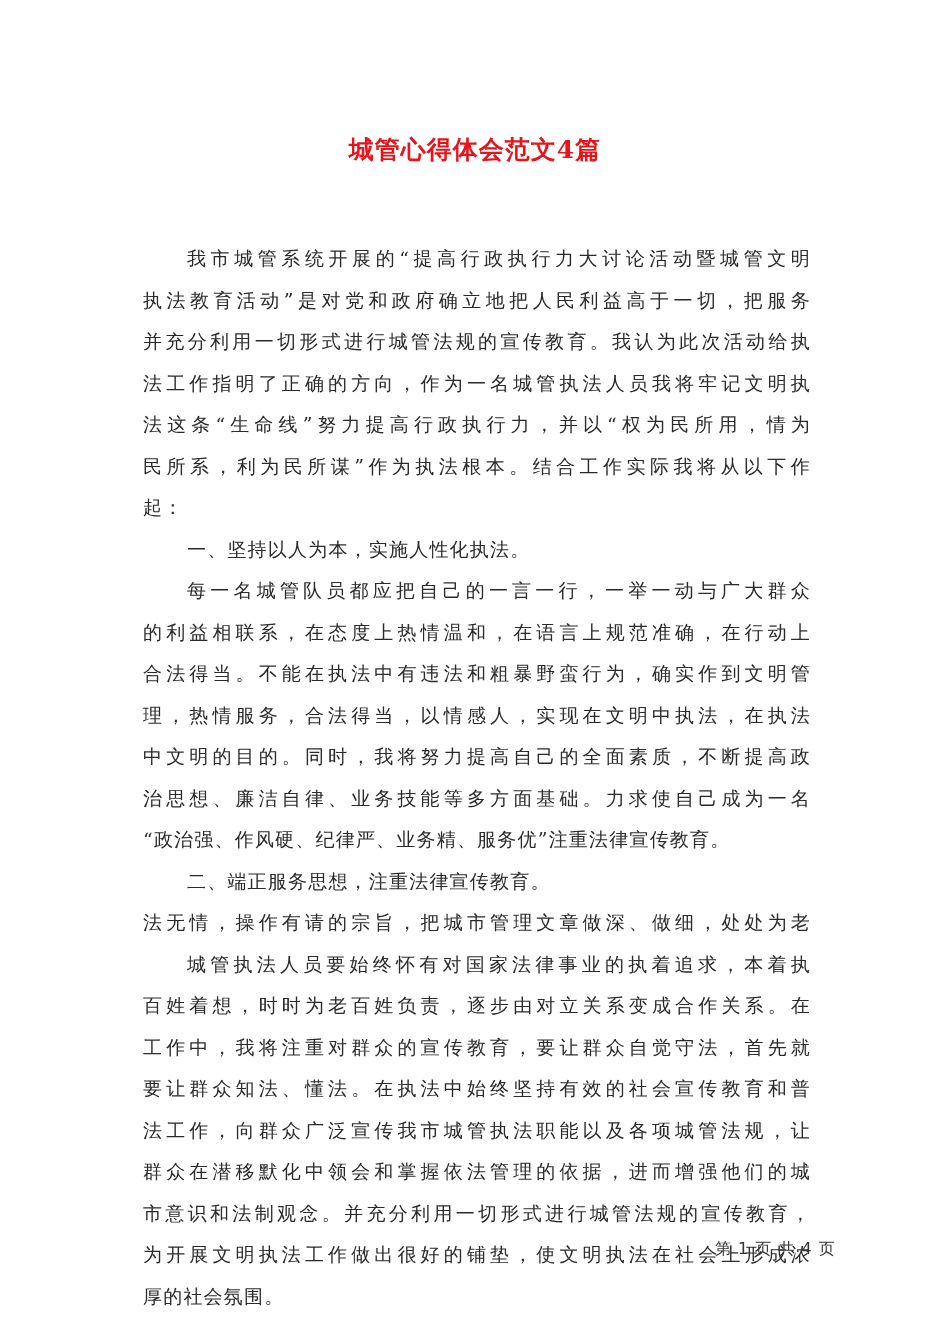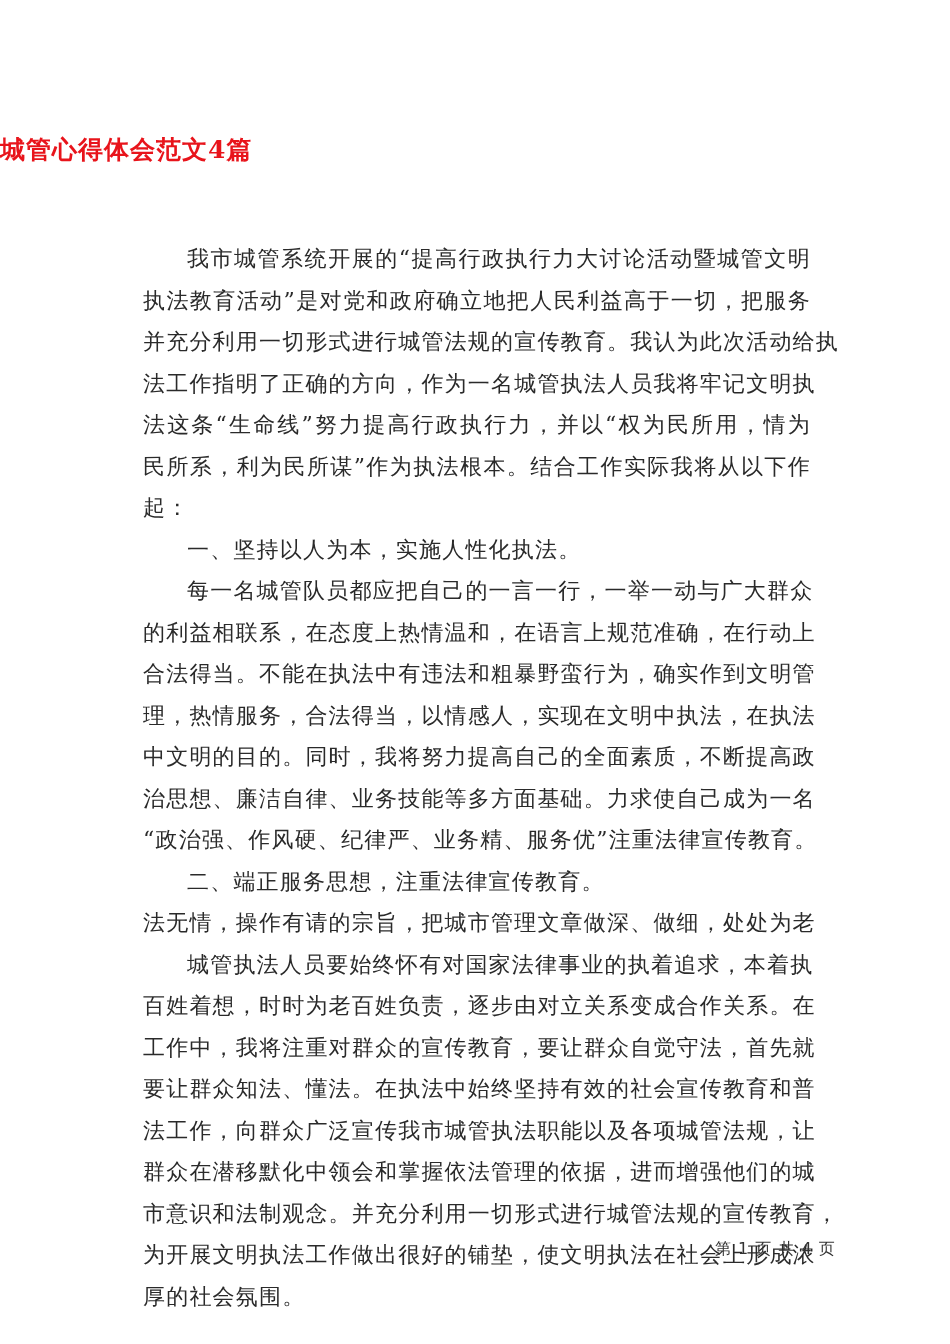--- a/index.html
+++ b/index.html
@@ -1,20 +1,20 @@
 <!DOCTYPE html>
 <html><head>
   <meta charset="utf-8">
   <style>
     html, body { margin: 0; padding: 0; background: #ffffff; }
     body { width: 950px; height: 1344px; position: relative; overflow: hidden; font-family: "DejaVu Serif", "Liberation Serif", serif; color: #222; }
     .page { position: absolute; left: 0; top: 0; width: 950px; height: 1344px; background: #fff; }
-    .title { position: absolute; top: 133px; left: 0; width: 950px; font-size: 25px; font-weight: bold; color: #e8141b; letter-spacing: 1px; }
+    .title { position: absolute; top: 133px; left: 0; width: 950px; text-align: center; font-size: 25px; font-weight: bold; color: #e8141b; letter-spacing: 1px; }
     .body { position: absolute; left: 143px; top: 238px; width: 668px; }
-    .line { height: 41.5px; line-height: 41.5px; font-size: 22px; white-space: nowrap; letter-spacing: 1.2px; color: #2a2a2a; }
+    .line { height: 41.5px; line-height: 41.5px; font-size: 19px; white-space: nowrap; letter-spacing: 1.2px; color: #2a2a2a; }
     .indent { padding-left: 44px; }
     .justify { text-align: justify; text-align-last: justify; }
     .footer { position: absolute; top: 1239px; left: 715px; font-family: "DejaVu Sans", "Liberation Sans", sans-serif; font-size: 16px; color: #333; letter-spacing: 1px; }
   </style>
 </head>
 <body>
 
 <div class="page">
   <div class="title">城管心得体会范文4篇</div>
 

